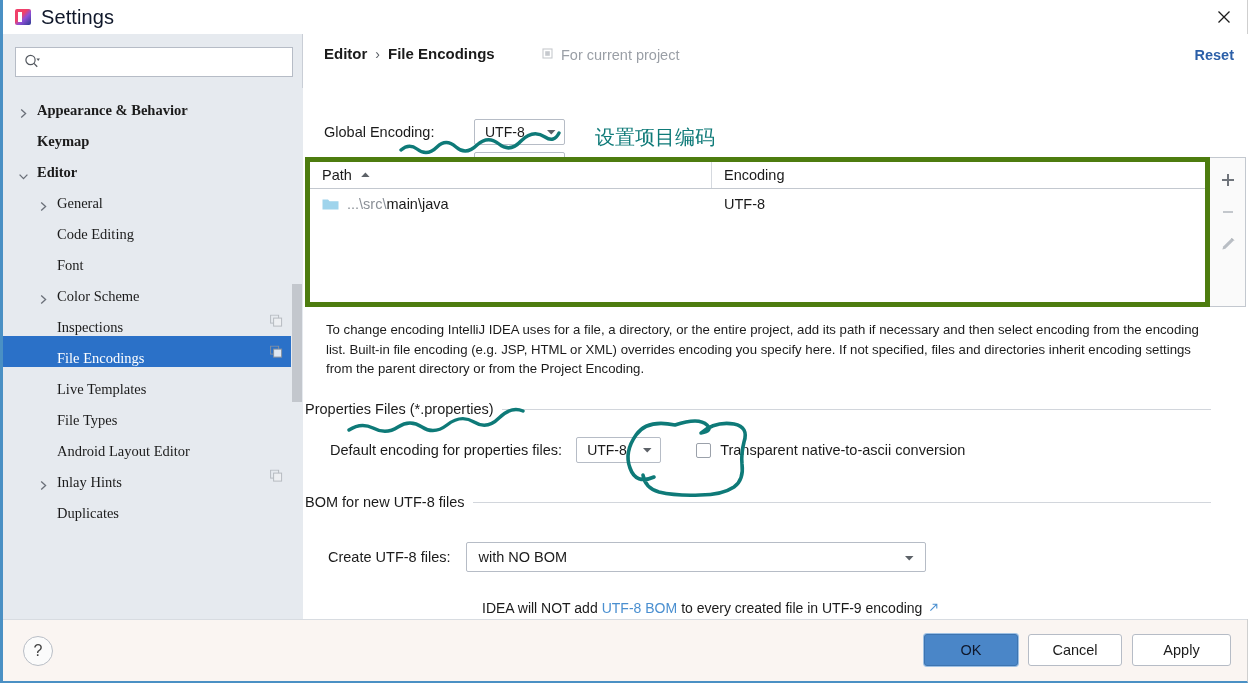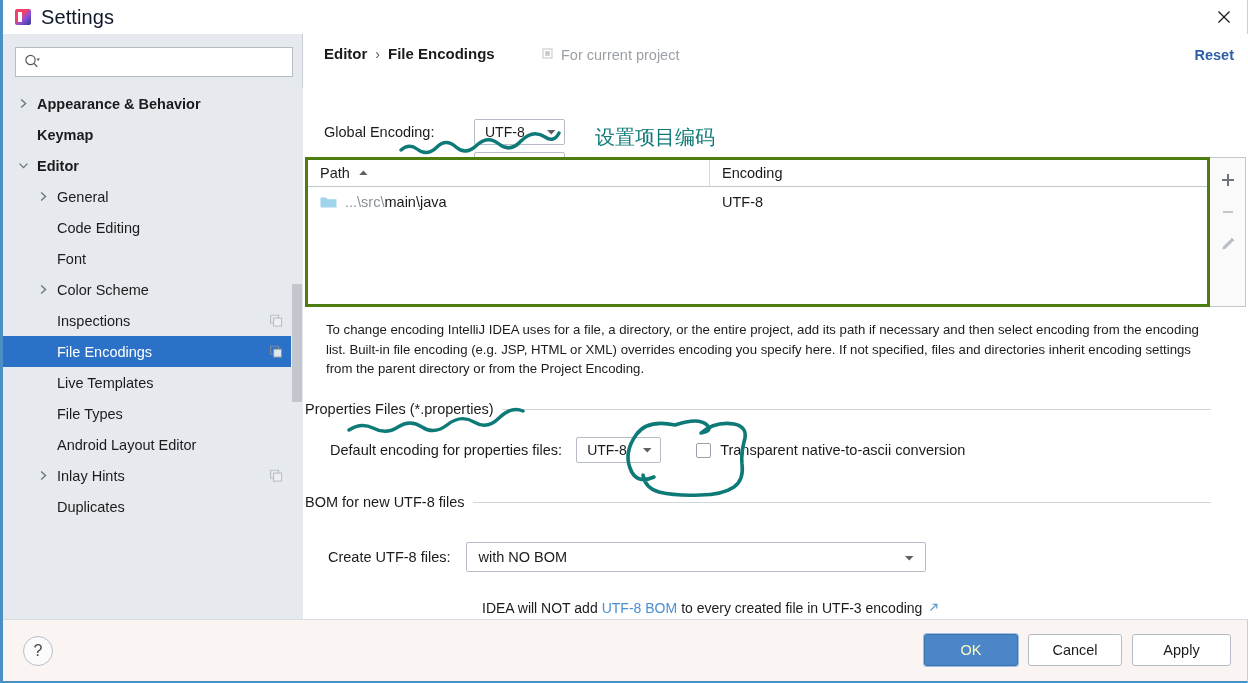--- a/index.html
+++ b/index.html
@@ -77,26 +77,27 @@
     width: 230px; height: 20px; padding: 0 0 0 2px;
   }
   .tree {
     position: absolute; left: 0; top: 54px;
     width: 300px; height: 531px;
     overflow: hidden;
   }
   .tree-item {
     position: relative;
     height: 31px;
-    display: flex; align-items: center;
+    display: flex; align-items: flex-end;
     padding-left: 12px;
     font-size: 14.5px;
     color: #1b1b1b;
     cursor: default;
     white-space: nowrap;
+    font-family: Liberation Serif, serif;
   }
   .tree-item.selected { background: #2b71c8; color: #ffffff; }
   .tree-item .arrow {
     width: 16px; flex: 0 0 16px;
     display: flex; align-items: center; justify-content: center;
     color: #6a6f78;
   }
   .tree-item.selected .arrow { color: #ffffff; }
   .tree-item .arrow svg { display:block; }
   .tree-item .lbl { padding-left: 6px; }
@@ -160,21 +161,21 @@
     cursor: pointer;
     user-select: none;
   }
   .combo .caret { margin-left: 10px; }
   .combo .caret svg { display: block; }
 
   
   .table-wrap {
     position: absolute; left: 1px; top: 123px;
     width: 905px; height: 150px;
-    border: 3px solid #4d7c0f;
+    border: 5px solid #4d7c0f;
     background: #ffffff;
   }
   .thead {
     display: flex; height: 27px;
     border-bottom: 1px solid #c3c8cf;
     background: #ffffff;
   }
   .th {
     display: flex; align-items: center;
     font-size: 14.5px; color: #1b1b1b;
@@ -277,21 +278,21 @@
     border-radius: 3px;
     background: #ffffff;
     font-family: "Liberation Sans", sans-serif;
     font-size: 14.5px; color: #1b1b1b;
     cursor: pointer;
     display: flex; align-items: center; justify-content: center;
   }
   .btn.primary {
     background: #4a86c8;
     border: 1px solid #3d74b0;
-    color: #fef9c3;
+    color: #0f172a;
     box-shadow: 0 0 0 1px #9dc0e4;
   }
   #btn-ok     { right: 229px; width: 94px; }
   #btn-cancel { right: 125px; width: 94px; }
   #btn-apply  { right: 16px;  width: 99px; }
 
   
   .annot {
     position: absolute; left: 0; top: 0;
     width: 1248px; height: 683px;
@@ -561,21 +562,21 @@
           <svg width="11" height="8" viewBox="0 0 11 8">
               <path d="M1 2 L9.5 2 L5.25 6.6 Z" fill="#5d6268"></path>
             </svg>
         </span>
       </span>
     </div>
 
     <div class="hint">
       <span>IDEA will NOT add</span>
       <span class="lnk">UTF-8 BOM</span>
-      <span>to every created file in UTF-3 encoding</span>
+      <span>to every created file in UTF-9 encoding</span>
       <span class="ext">
         <svg width="11" height="11" viewBox="0 0 11 11">
           <path d="M2.4 8.6 L8.6 2.4 M4.6 2.2 L8.8 2.2 L8.8 6.4" stroke="#4a8fd0" stroke-width="1.1" fill="none"></path>
         </svg>
       </span>
     </div>
 
   </div>
 
   <div class="footer">

